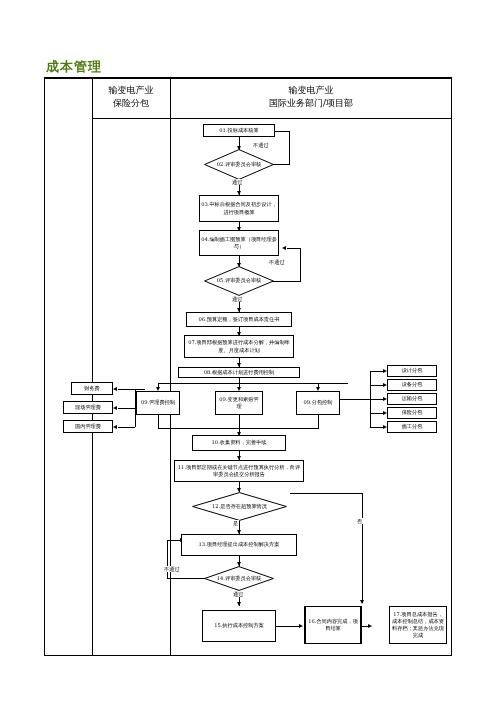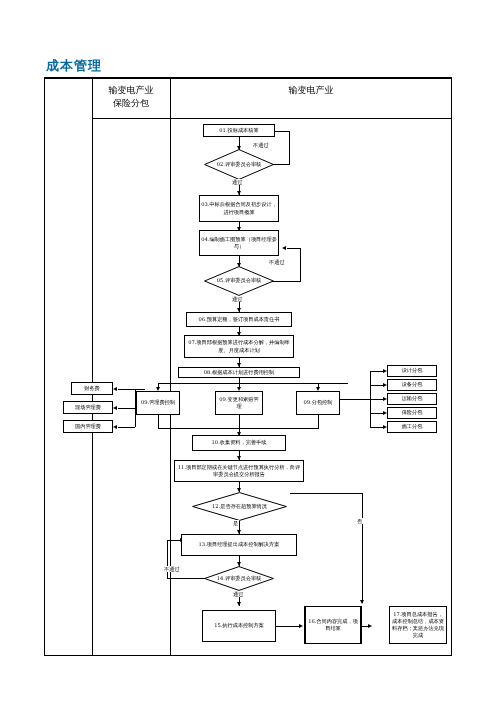--- a/index.html
+++ b/index.html
@@ -101,32 +101,33 @@
     z-index:4;
     white-space:nowrap;
     padding:0 1px;
   }
 </style>
 </head>
 <body>
 
 <div id="page">
 
-  <div class="frame-title" style="color: #0369a1; font-family: Liberation Mono, monospace;">成本管理</div>
+  <div class="frame-title" style="color: #4d7c0f;">成本管理</div>
   <div class="frame-outer"></div>
   <div class="col-div-1"></div>
   <div class="col-div-2"></div>
   <div class="head-div"></div>
 
   <div class="head-cell" id="head-left">
     <div>输变电产业</div>
     <div>保险分包</div>
   </div>
   <div class="head-cell" id="head-right">
     <div>输变电产业</div>
+    <div>国际业务部门/项目部</div>
   </div>
 
   <div class="ln lnv" style="left:239px;top:137px;height:13px;"></div>
   <div class="arw down" style="left:236.5px;top:146px;"></div>
 
   <div class="ln lnv" style="left:289px;top:131px;height:34px;"></div>
   <div class="ln lnh" style="left:265px;top:164px;width:25px;"></div>
   <div class="ln lnh" style="left:275px;top:131px;width:15px;"></div>
   <div class="arw left" style="left:270px;top:128.5px;"></div>
 

